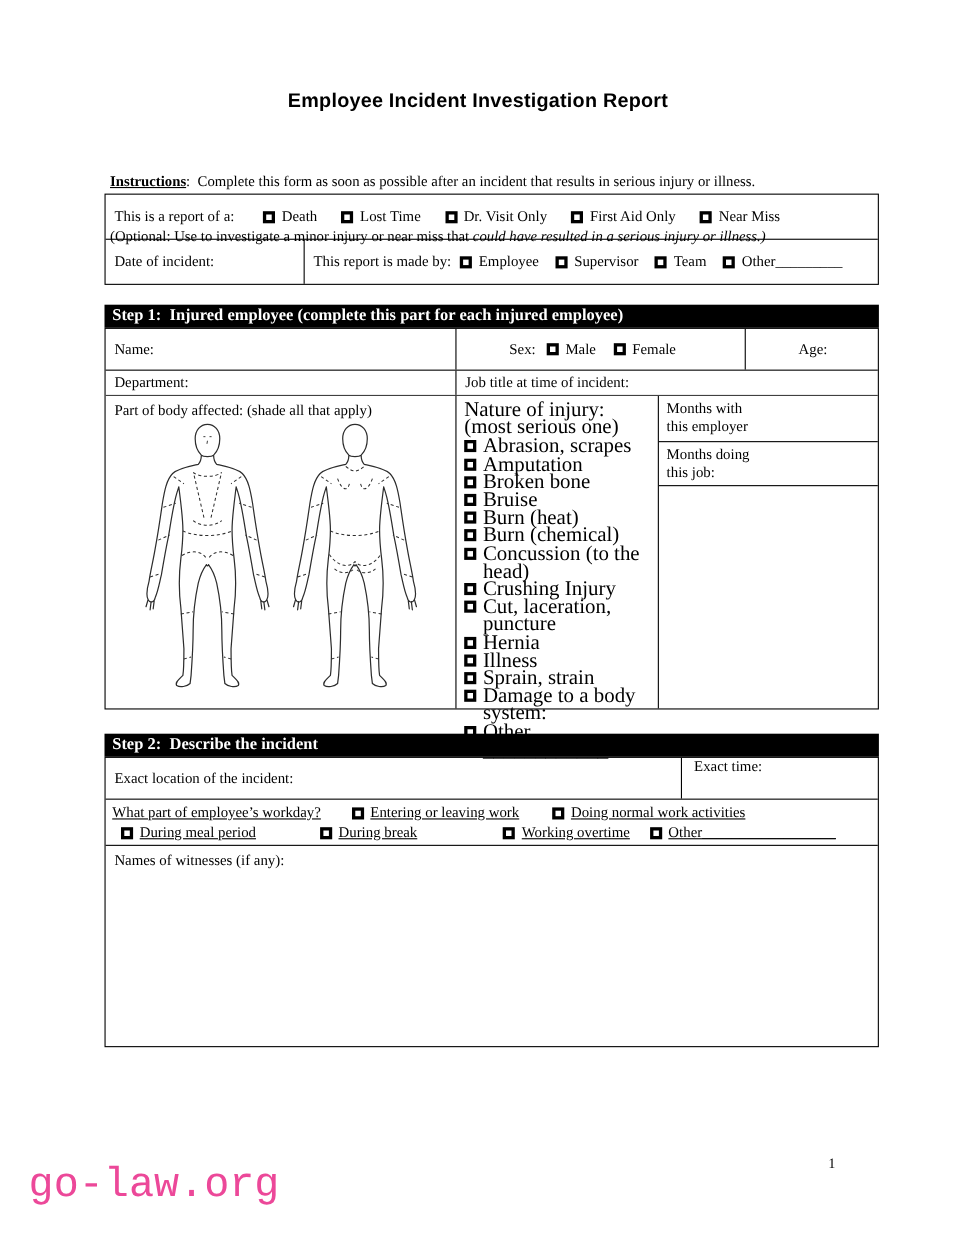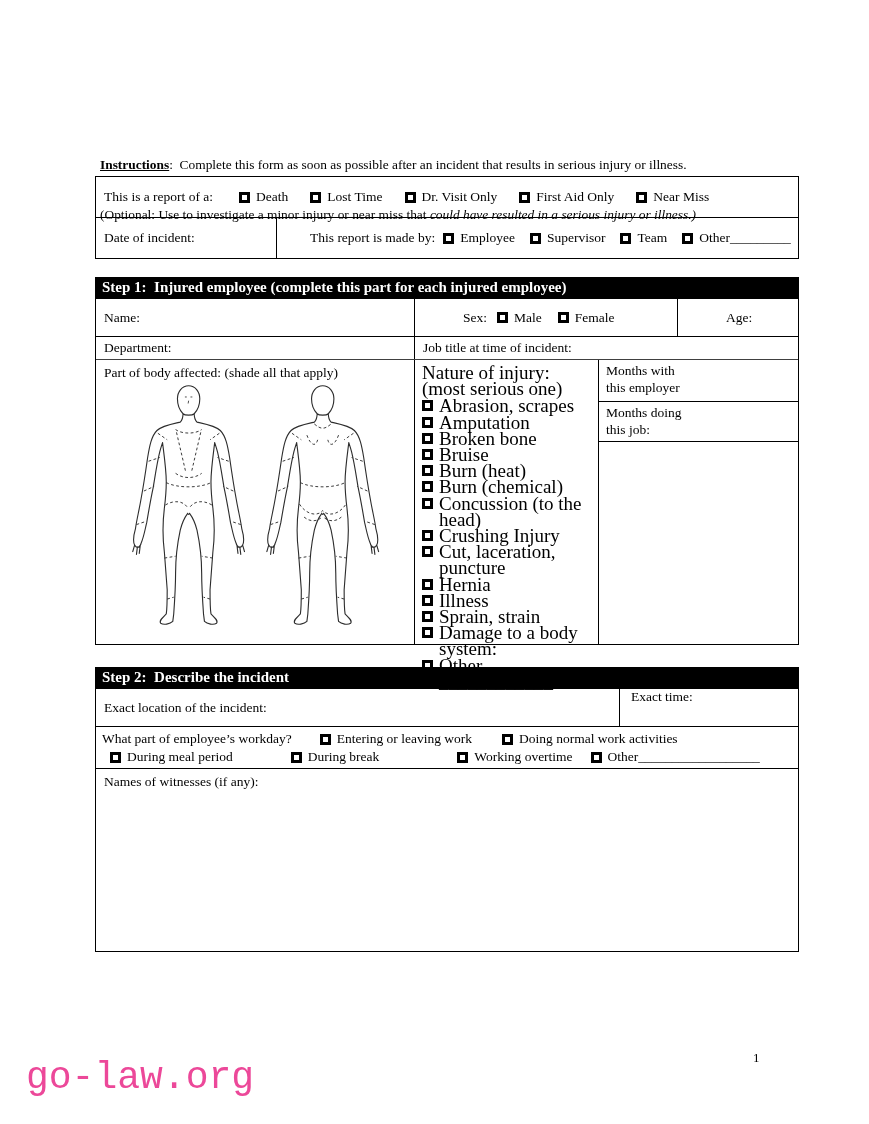--- a/index.html
+++ b/index.html
@@ -27,21 +27,21 @@
   }
 
   
   .tbl1 {
     position:absolute; left:95px; top:176px; width:704px; height:83px;
     border:1.5px solid #000; display:flex; flex-direction:column;
     font-size:13.5px;
   }
   .tbl1-r1 { height:41px; border-bottom:1px solid #000; display:flex; align-items:center; padding-left:8px; }
   .tbl1-r1 .lbl { margin-right:26px; }
-  .tbl1-r2 { flex:1; display:flex;gap:25px; }
+  .tbl1-r2 { flex:1; display:flex; }
   .tbl1-r2-left { width:181px; border-right:1px solid #000; display:flex; align-items:center; padding-left:8px; }
   .tbl1-r2-right { flex:1; display:flex; align-items:center; padding-left:8px; }
   .tbl1-r2-right .lbl { margin-right:8px; }
   .opt { display:inline-flex; align-items:center; white-space:nowrap; }
   .tbl1-r1 .opt + .opt { margin-left:22px; }
   .tbl1-r2-right .opt + .opt { margin-left:15px; }
   .tbl1-r2-right .opt:first-of-type { margin-left:2px; }
 
   
   .bar {
@@ -82,40 +82,41 @@
   
   .tblS2 {
     position:absolute; left:95px; top:688px; width:704px; height:264px;
     border:1px solid #000; display:flex; flex-direction:column; font-size:13.5px;
   }
   .s2-rowA { height:38px; border-bottom:1px solid #000; display:flex; }
   .s2-loc  { width:524px; border-right:1px solid #000; display:flex; align-items:center; padding-left:8px; }
   .s2-time { flex:1; display:flex; padding-left:11px; }
   .s2-rowB { height:42px; border-bottom:1px solid #000; padding:3px 0 0 6px; line-height:18px; }
   .s2-rowB .lbl { margin-right:16px; }
-  .wd-line { display:flex; align-items:center; }
+  .wd-line { display:flex; align-items:center;text-decoration:underline; }
   .wd2 { margin-top:0px; }
   .g-a { margin-left:12px; } .g-b { margin-left:30px; }
   .g-c { margin-left:8px; }  .g-d { margin-left:58px; }
   .g-e { margin-left:78px; } .g-f { margin-left:18px; }
   .s2-rowC { flex:1; padding:5px 0 0 8px; }
 
   
   .watermark {
     position:absolute; left:26px; top:1056px;
     font-family:"Liberation Mono","DejaVu Sans Mono",monospace;
     font-size:38px; color:#ec4899;
   }
   .pagenum { position:absolute; left:753px; top:1050px; font-size:13px; }
 </style>
 </head>
 <body>
 
 <div class="page">
 
+  <div class="title">Employee Incident Investigation Report</div>
 
   <div class="instructions">
     <div><span class="ins-label">Instructions</span><span>:  Complete this form as soon as possible after an incident that results in serious injury or illness.</span></div>
     <div><span>(Optional: Use to investigate a minor injury or near miss that </span><span class="it">could have resulted in a serious injury or illness.)</span></div>
   </div>
 
   <div class="tbl1">
     <div class="tbl1-r1">
       <span class="lbl">This is a report of a:</span>
       <span class="opt">

